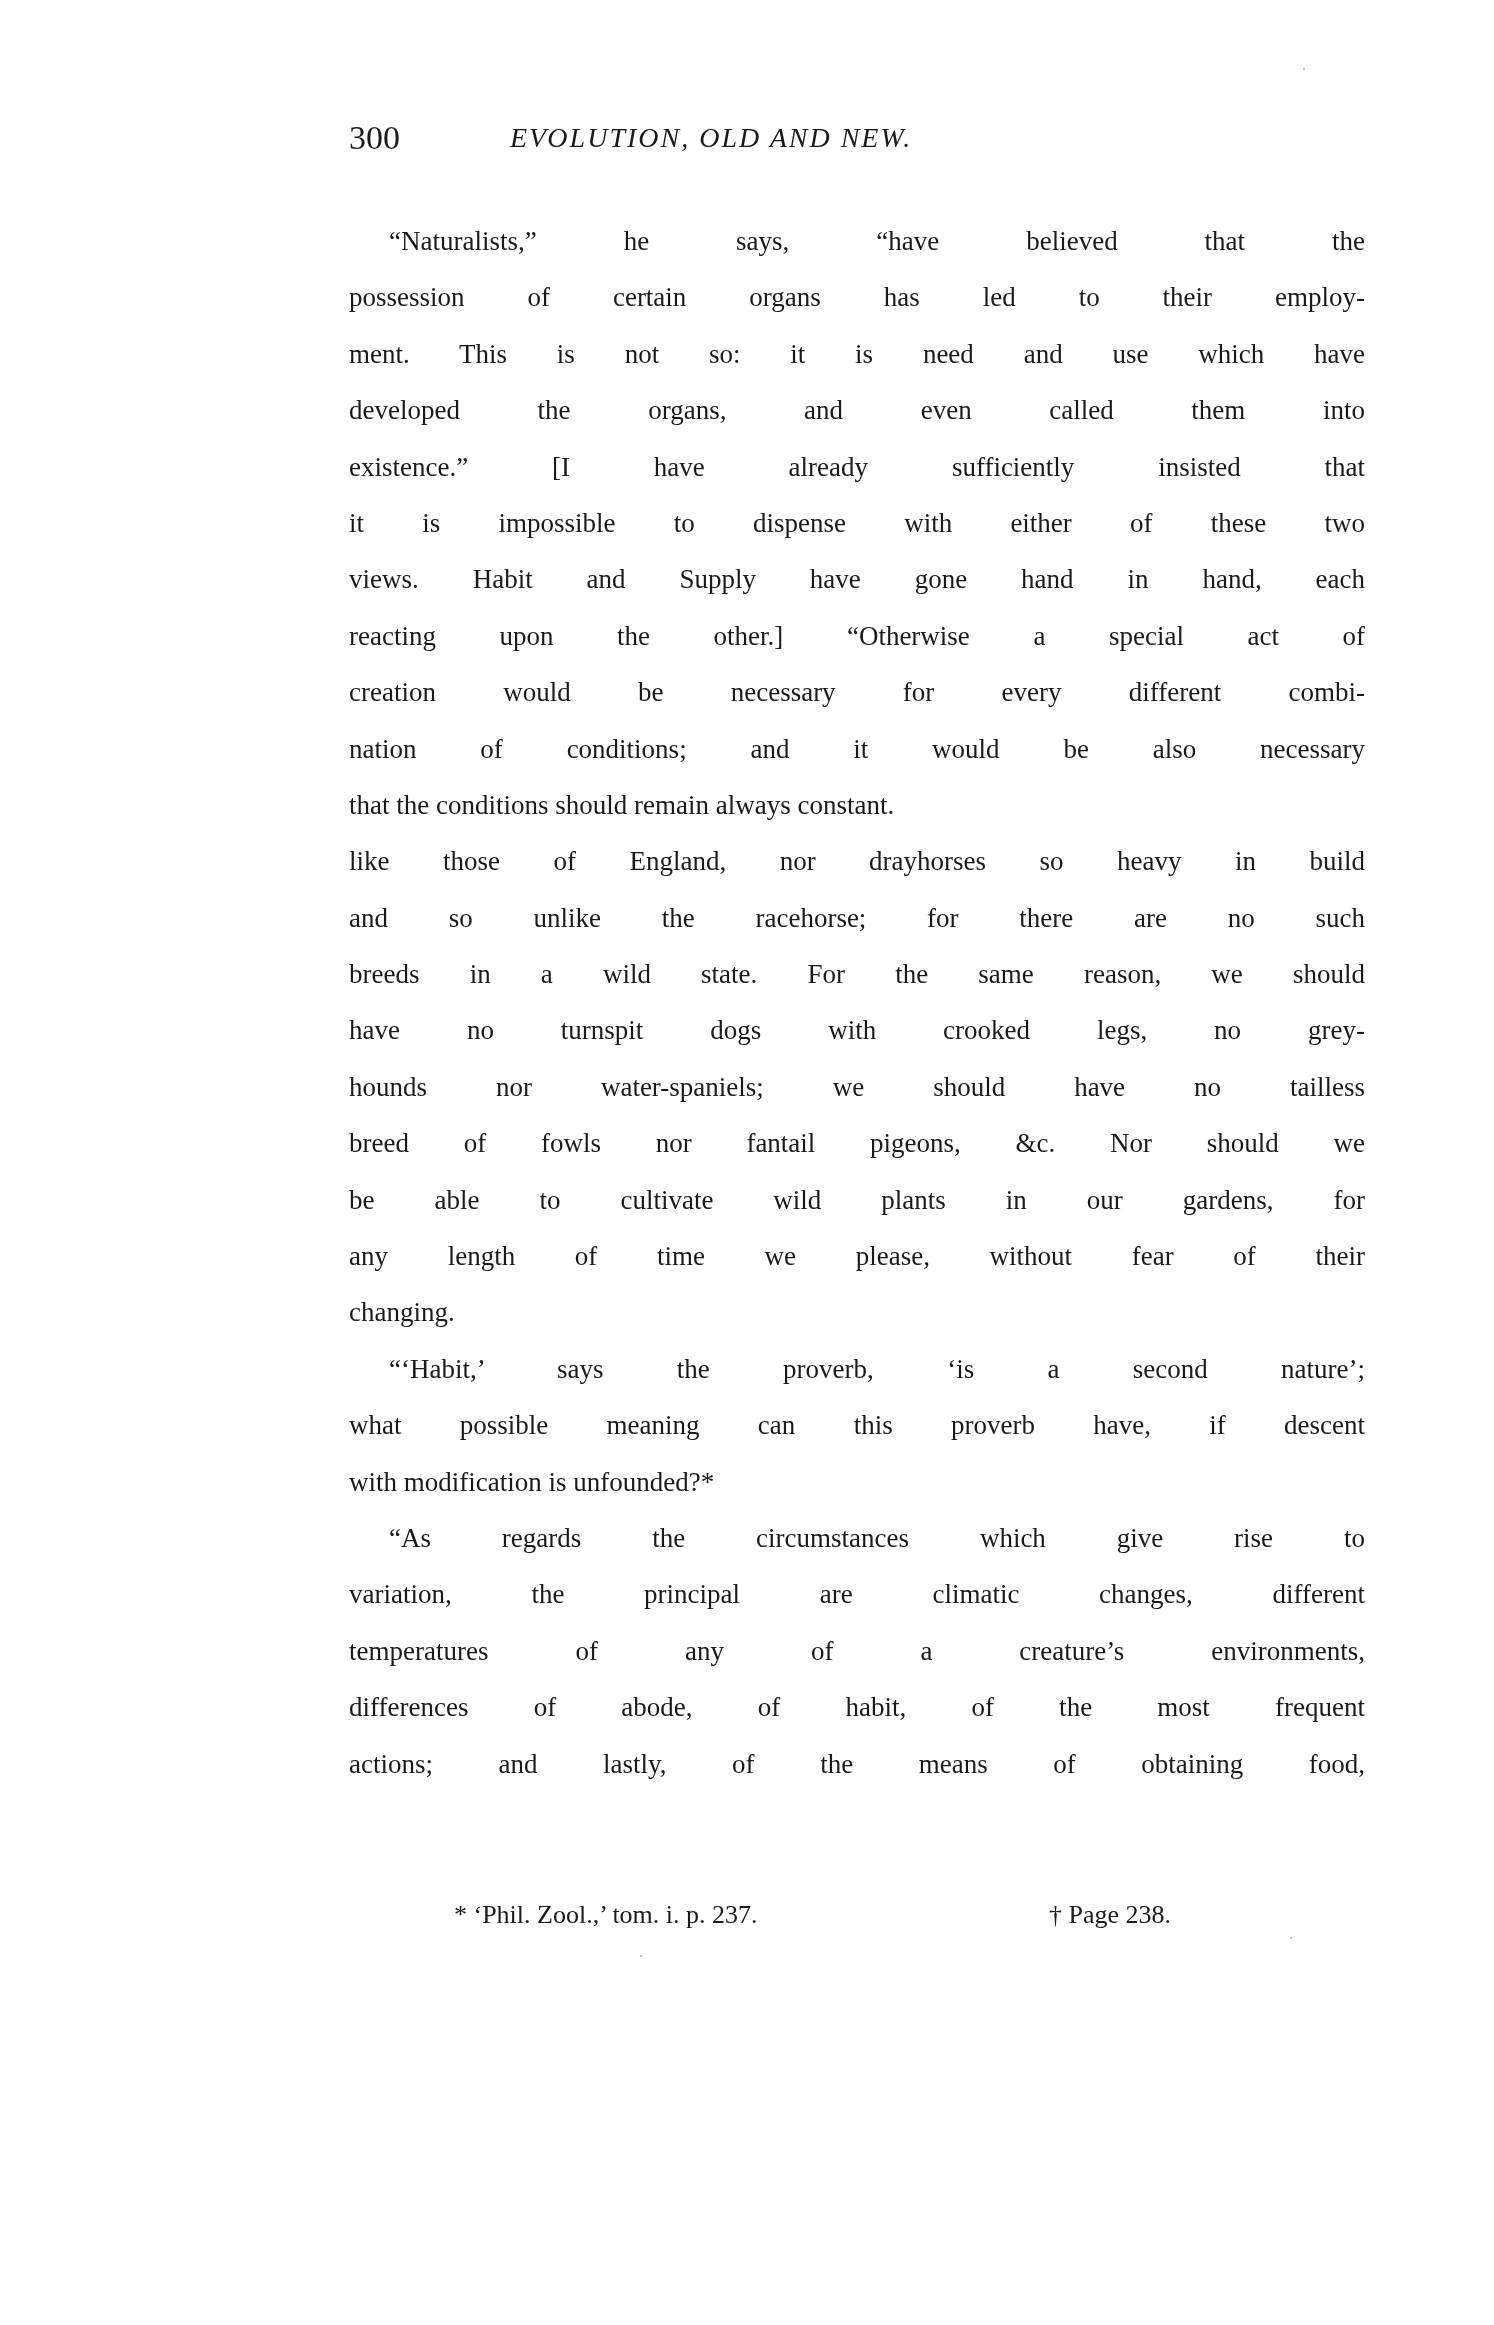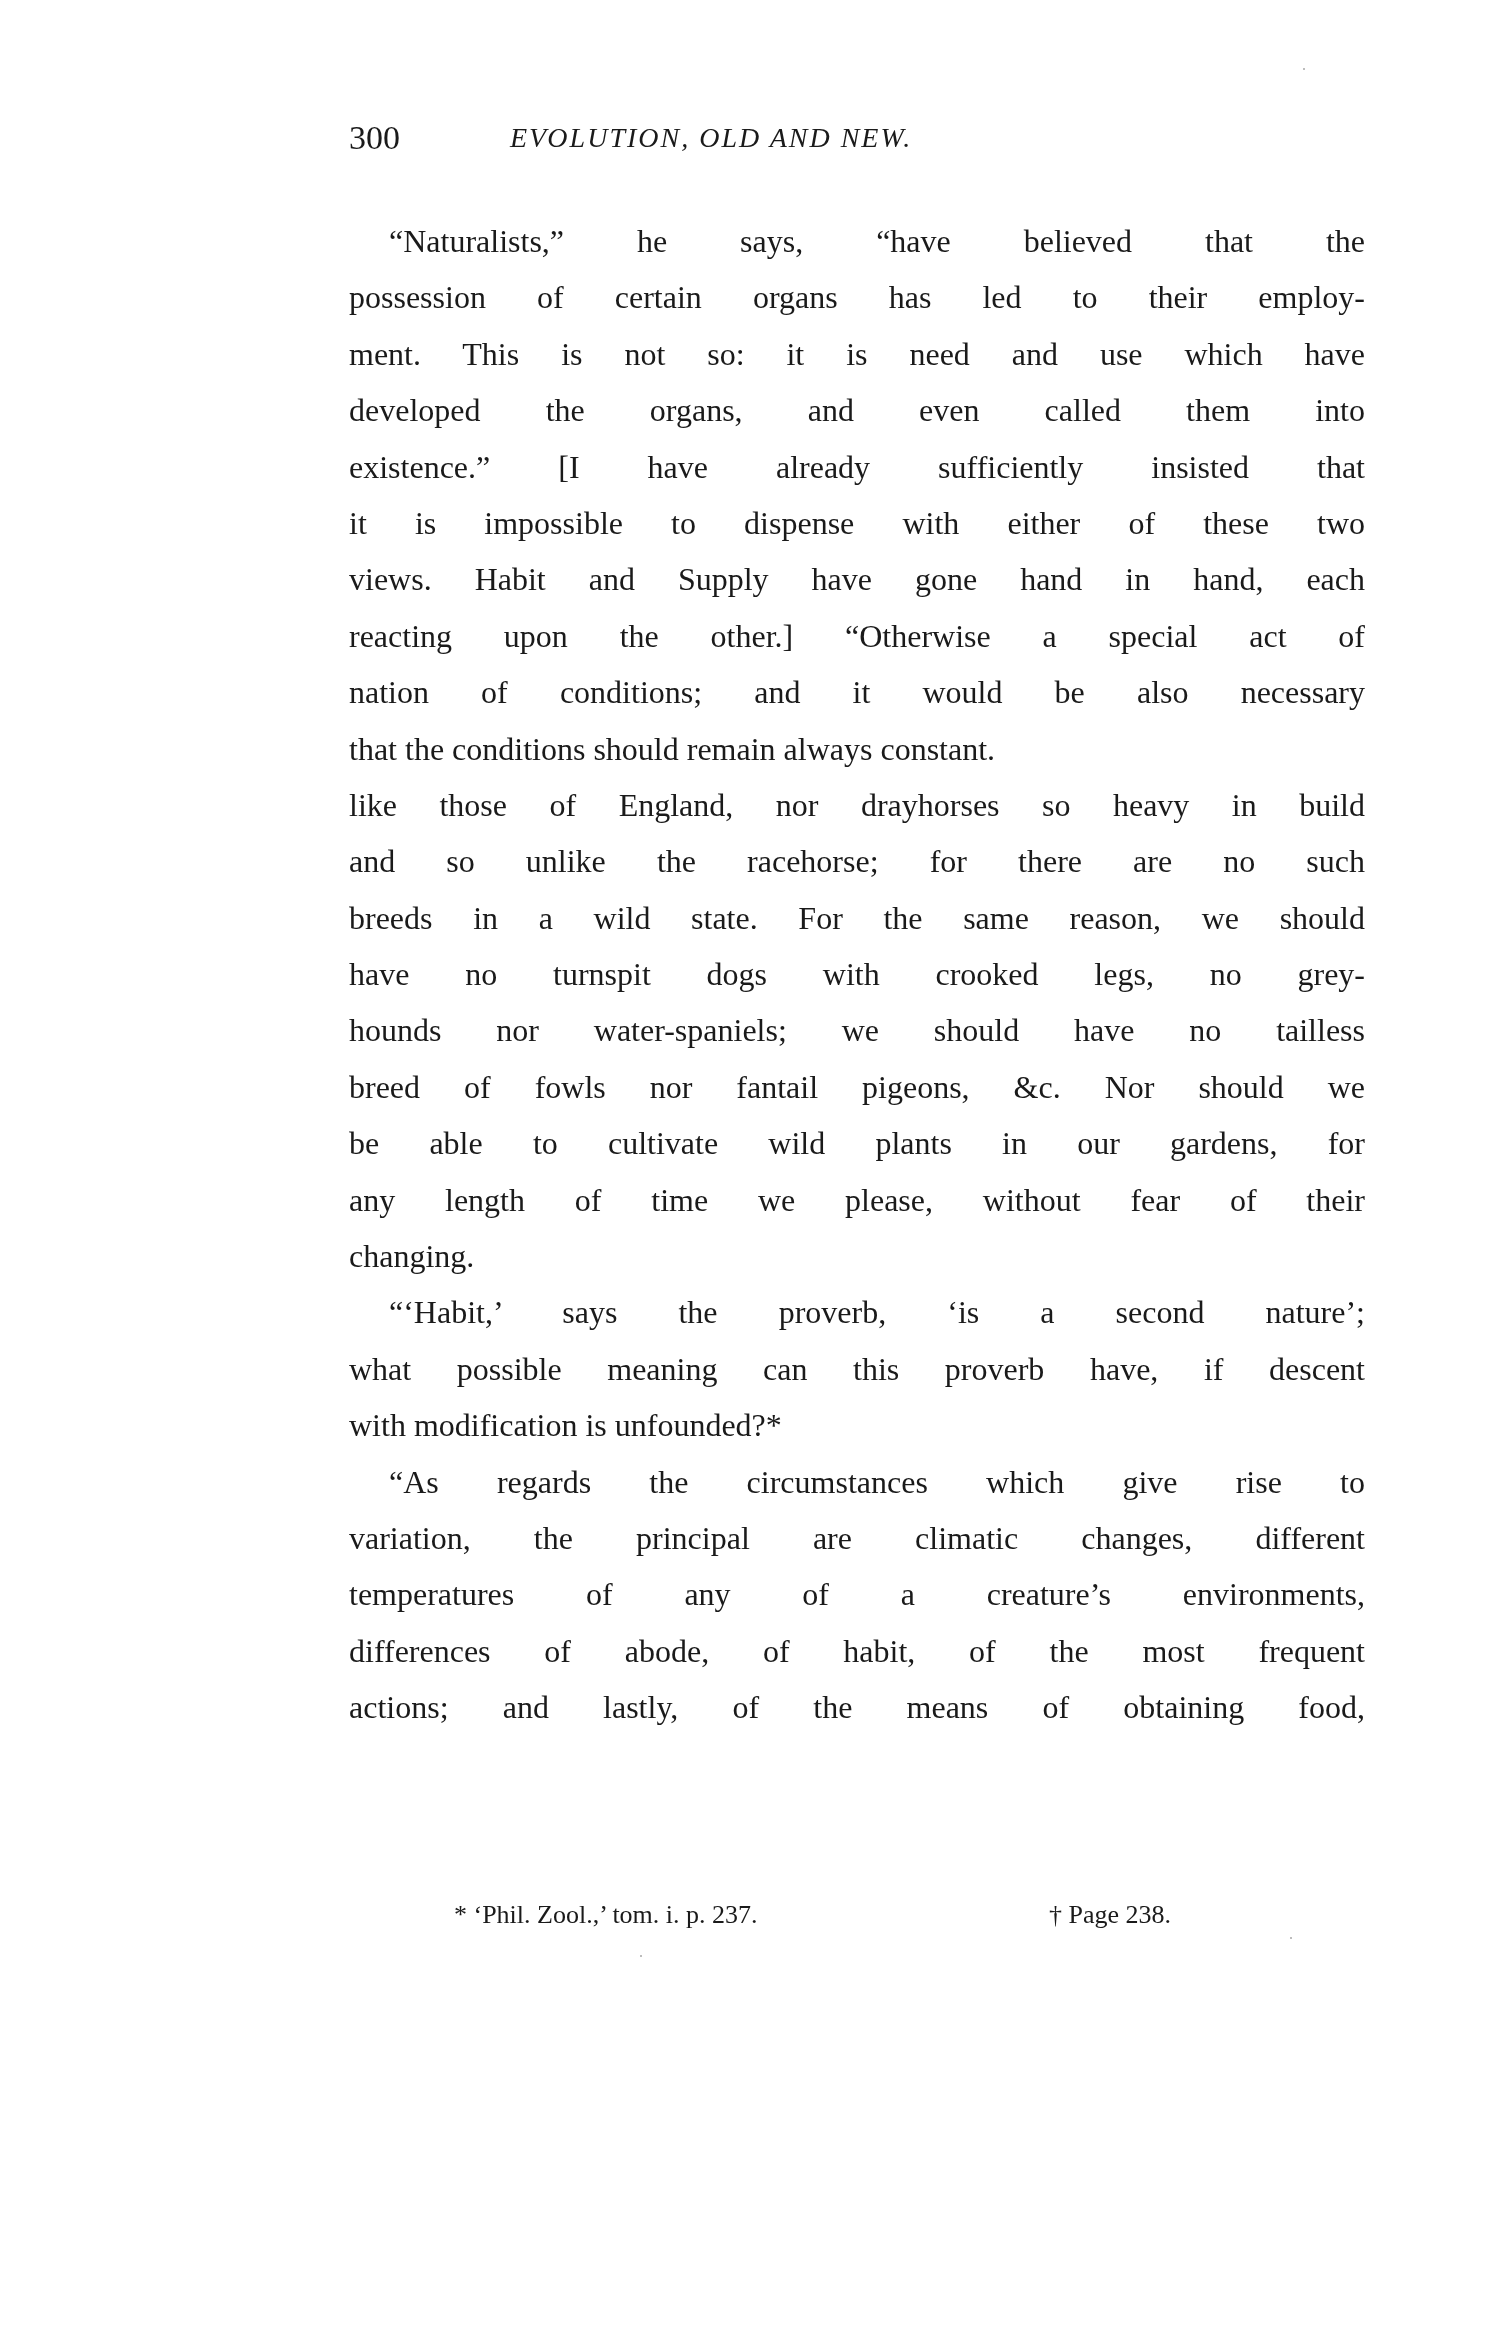--- a/index.html
+++ b/index.html
@@ -47,21 +47,21 @@
       font-style: italic;
       letter-spacing: 2px;
       font-size: 28px;
     }
     .body-text {
       position: absolute;
       top: 213px;
       left: 349px;
       width: 1016px;
       font-family: "Liberation Serif", "DejaVu Serif", serif;
-      font-size: 32px;
+      font-size: 27px;
       line-height: 56.4px;
     }
     .line {
       display: block;
       height: 56.4px;
       white-space: nowrap;
       text-align: justify;
       text-align-last: justify;
     }
     .line.last {
@@ -112,20 +112,21 @@
   <div class="body-text">
 
     <span class="line indent">“Naturalists,” he says, “have believed that the</span>
     <span class="line">possession of certain organs has led to their employ-</span>
     <span class="line">ment.  This is not so: it is need and use which have</span>
     <span class="line">developed the organs, and even called them into</span>
     <span class="line">existence.”  [I have already sufficiently insisted that</span>
     <span class="line">it is impossible to dispense with either of these two</span>
     <span class="line">views. Habit and Supply have gone hand in hand, each</span>
     <span class="line">reacting upon the other.]  “Otherwise a special act of</span>
+    <span class="line">creation would be necessary for every different combi-</span>
     <span class="line">nation of conditions; and it would be also necessary</span>
     <span class="line last">that the conditions should remain always constant.</span>
 
     <span class="line">like those of England, nor drayhorses so heavy in build</span>
     <span class="line">and so unlike the racehorse; for there are no such</span>
     <span class="line">breeds in a wild state.  For the same reason, we should</span>
     <span class="line">have no turnspit dogs with crooked legs, no grey-</span>
     <span class="line">hounds nor water-spaniels; we should have no tailless</span>
     <span class="line">breed of fowls nor fantail pigeons, &amp;c.  Nor should we</span>
     <span class="line">be able to cultivate wild plants in our gardens, for</span>

